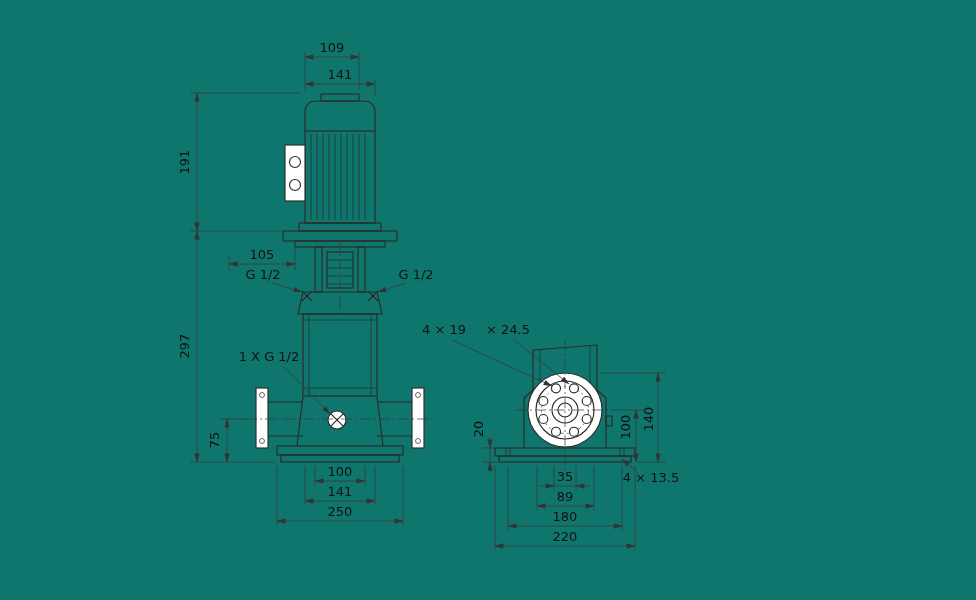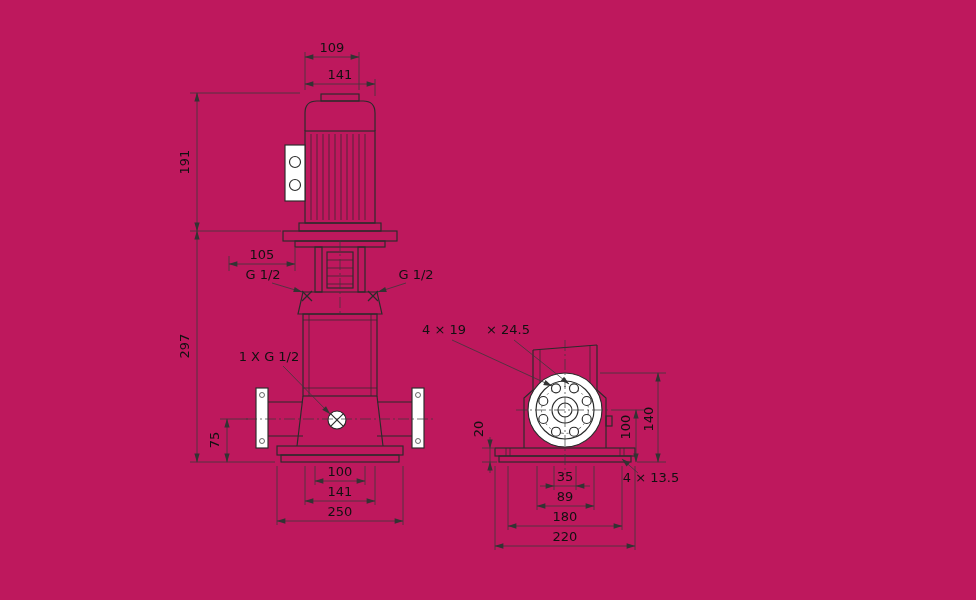--- a/index.html
+++ b/index.html
@@ -1,16 +1,16 @@
 <!DOCTYPE html>
 <html><head>
 <meta charset="utf-8">
 <style>
   html,body{margin:0;padding:0;background:#ffffff;}
-  .canvas{width:976px;height:600px;background:#be185d;position:relative;overflow:hidden;}
+  .canvas{width:976px;height:600px;background:#0f766e;position:relative;overflow:hidden;}
   svg{display:block;}
   .ol{fill:none;stroke:#2b2b2b;stroke-width:1.15;}
   .olf{fill:#ffffff;stroke:#2b2b2b;stroke-width:1.15;}
   .thin{fill:none;stroke:#2b2b2b;stroke-width:0.7;}
   .dim{fill:none;stroke:#3a3a3a;stroke-width:0.8;}
   .cl{fill:none;stroke:#3a3a3a;stroke-width:0.7;stroke-dasharray:11 3 2 3;}
   text.dt{font-family:"DejaVu Sans","Liberation Sans",sans-serif;font-size:13px;fill:#111;}
 </style>
 </head>
 <body>

